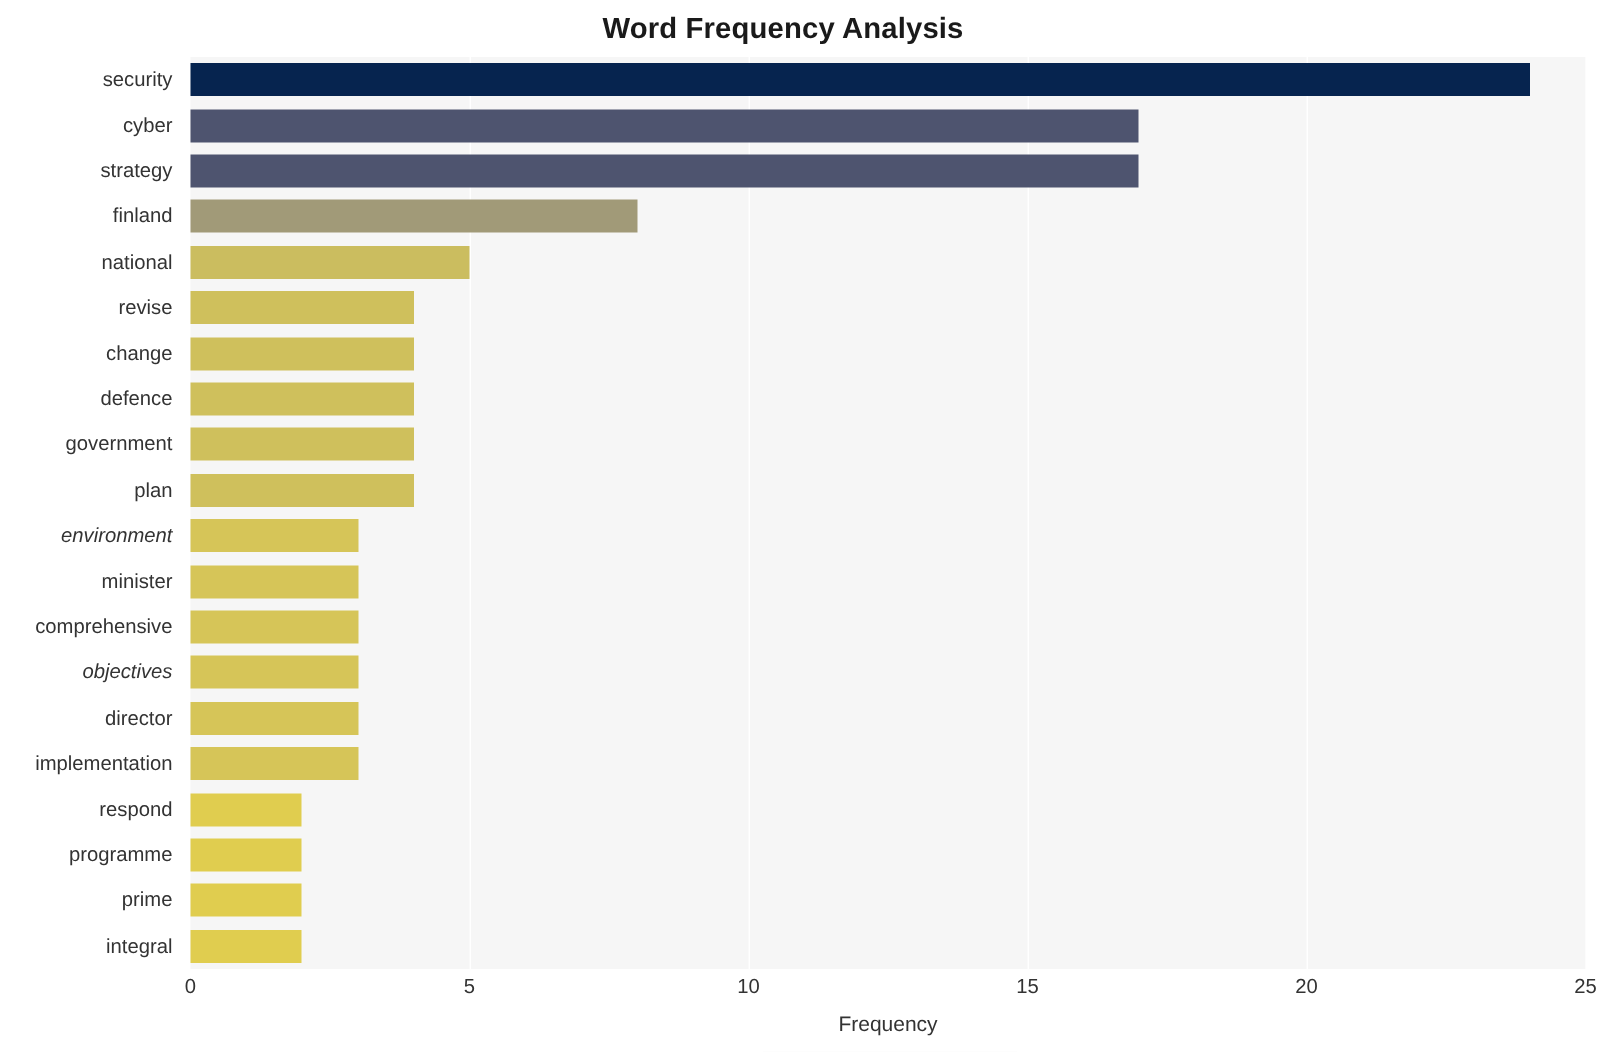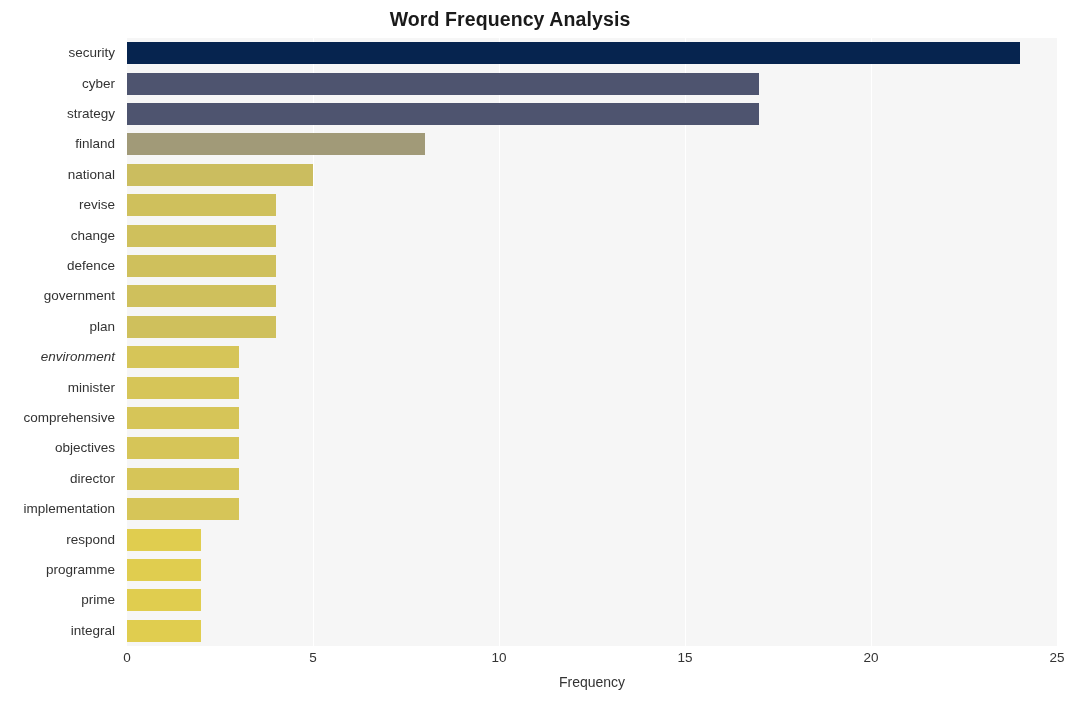--- a/index.html
+++ b/index.html
@@ -18,21 +18,21 @@
   #chart-root {
     position: absolute;
     inset: 0;
     background: #ffffff;
   }
 
   
   #chart-title {
     position: absolute;
     top: 6px;
-    left: 0;
+    left: 12px;
     width: 1020px;
     text-align: center;
     font-size: 19.5px;
     font-weight: bold;
     color: #1a1a1a;
     letter-spacing: 0.1px;
     line-height: 26px;
   }
 
   
@@ -203,21 +203,21 @@
       <div class="ytick-label" style="top: 95.4px;">finland</div>
       <div class="ytick-label" style="top: 125.8px;">national</div>
       <div class="ytick-label" style="top: 156.2px;">revise</div>
       <div class="ytick-label" style="top: 186.6px;">change</div>
       <div class="ytick-label" style="top: 217px;">defence</div>
       <div class="ytick-label" style="top: 247.4px;">government</div>
       <div class="ytick-label" style="top: 277.8px;">plan</div>
       <div class="ytick-label" style="top: 308.2px; font-style: italic;">environment</div>
       <div class="ytick-label" style="top: 338.6px;">minister</div>
       <div class="ytick-label" style="top: 369px;">comprehensive</div>
-      <div class="ytick-label" style="top: 399.4px;">objectives</div>
+      <div class="ytick-label" style="top: 399.4px; font-style: italic;">objectives</div>
       <div class="ytick-label" style="top: 429.8px; margin-left: 48px;">director</div>
       <div class="ytick-label" style="top: 460.2px;">implementation</div>
       <div class="ytick-label" style="top: 490.6px;">respond</div>
       <div class="ytick-label" style="top: 521px; text-align: right;">programme</div>
       <div class="ytick-label" style="top: 551.4px;">prime</div>
       <div class="ytick-label" style="top: 581.8px;">integral</div>
     </div>
 
   <div id="xlabels-layer">
       <div class="xtick-label" style="left: 0px;">0</div>

